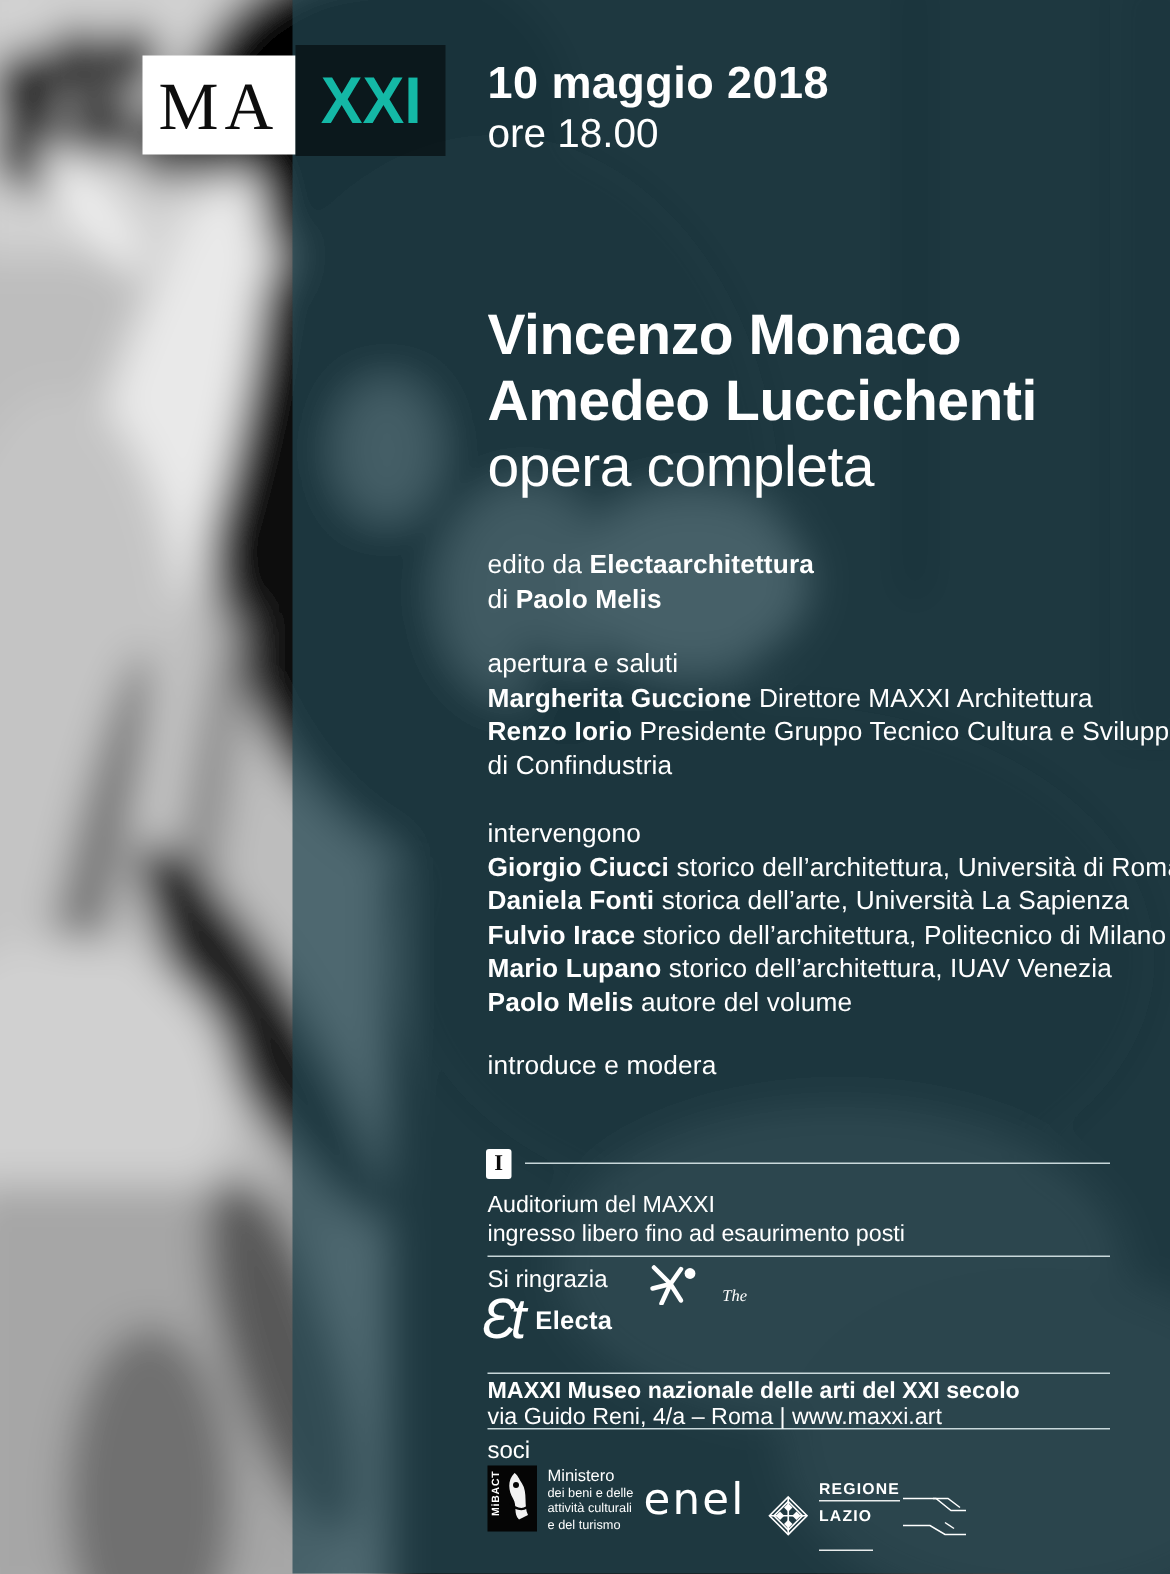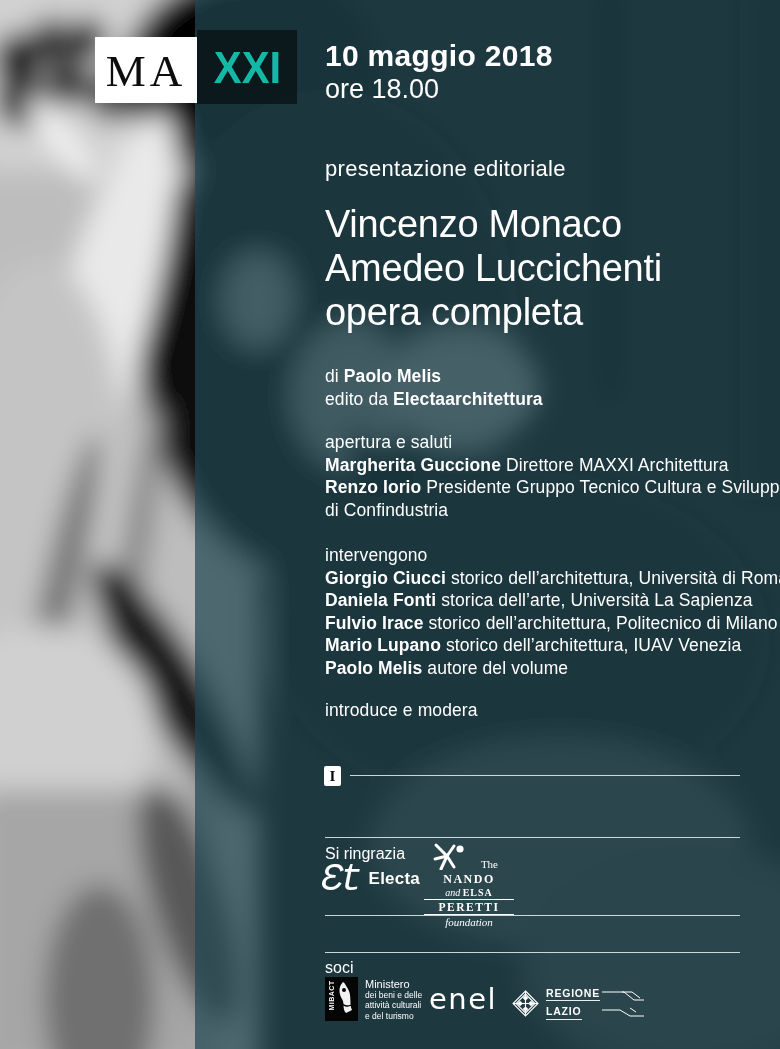--- a/index.html
+++ b/index.html
@@ -31,21 +31,21 @@
   .logo-xxi span{display:inline-block;transform:scaleX(0.95);}
 
   .date-block{position:absolute;left:325px;top:38px;white-space:nowrap;}
   .date-line{font-size:30px;font-weight:bold;line-height:36px;letter-spacing:0.3px;}
   .time-line{font-size:27px;line-height:31px;font-weight:400;}
 
   .kicker{position:absolute;left:325px;top:156px;font-size:22px;letter-spacing:0.3px;}
 
   .title{position:absolute;left:325px;top:202px;white-space:nowrap;}
   .title div{font-size:38px;line-height:44px;letter-spacing:-0.3px;}
-  .title .t-bold{font-weight:normal;}
+  .title .t-bold{font-weight:bold;}
 
   .body-block{position:absolute;left:325px;white-space:nowrap;font-size:17.5px;line-height:22.5px;letter-spacing:0.1px;}
   .b{font-weight:bold;}
   .byline{top:365px;}
   .sec-apertura{top:431px;}
   .sec-intervengono{top:544px;}
   .sec-introduce{top:699px;}
 
   .rule{position:absolute;height:1px;background:rgba(230,243,246,0.85);z-index:2;}
   .rule1{left:350px;top:775px;width:390px;}
@@ -57,29 +57,29 @@
     position:absolute;left:324px;top:766px;width:17px;height:20px;background:#fff;border-radius:2px;
     color:#0a0a0a;font-family:"Liberation Serif","DejaVu Serif",serif;font-weight:bold;
     font-size:15px;text-align:center;line-height:20px;
   }
   .info-text{position:absolute;left:325px;top:794px;font-size:15.5px;line-height:19px;white-space:nowrap;}
 
   .thanks-label{position:absolute;left:325px;top:845px;font-size:16px;}
 
   .electa{position:absolute;left:321px;top:858px;white-space:nowrap;}
   .electa-symbol{
-    font-family:Liberation Mono, monospace;font-style:italic;
+    font-family:Liberation Sans, sans-serif;font-style:italic;
     font-size:38px;line-height:44px;letter-spacing:-4px;
   }
   .electa-name{font-size:17px;font-weight:bold;margin-left:10px;vertical-align:6px;letter-spacing:0.2px;}
 
   .peretti{position:absolute;left:424px;top:841px;width:90px;
     font-family:"Liberation Serif","DejaVu Serif",serif;text-align:center;}
   .p-star{position:absolute;left:8px;top:1px;}
-  .p-the{position:absolute;right:16px;top:17px;font-size:11px;}
+  .p-the{position:absolute;right:16px;top:17px;font-style:italic;font-size:11px;}
   .p-lines{margin-top:31px;}
   .p-nando{font-size:12px;font-weight:bold;letter-spacing:1.5px;}
   .p-elsa{font-size:10px;border-bottom:1px solid #fff;padding-bottom:1px;}
   .p-elsa .it{font-style:italic;}
   .p-elsa .cap{font-weight:bold;letter-spacing:1px;}
   .p-peretti{font-size:11.5px;font-weight:bold;letter-spacing:1.5px;border-bottom:1px solid #fff;padding:1px 0;}
   .p-foundation{font-style:italic;font-size:11px;padding-top:1px;}
 
   .footer-block{position:absolute;left:325px;top:919px;white-space:nowrap;}
   .footer-museum{font-size:15.5px;font-weight:bold;line-height:17px;}
@@ -98,21 +98,21 @@
   .ministero .m1{font-size:11px;}
   .ministero .m2{font-size:8.5px;}
 
   .enel{position:absolute;left:429px;top:982px;font-size:29px;letter-spacing:1.5px;
     font-family:"DejaVu Sans","Liberation Sans",sans-serif;font-weight:400;}
 
   .regione{position:absolute;left:512px;top:987px;display:flex;align-items:center;}
   .regione-orn{margin-right:7px;}
   .regione-text{position:relative;}
   .regione-text .r1{font-size:10.5px;font-weight:bold;letter-spacing:0.8px;border-bottom:1px solid rgba(255,255,255,0.9);padding-bottom:1px;}
-  .regione-text .r2{font-size:10.5px;font-weight:bold;letter-spacing:0.8px;border-bottom:1px solid rgba(255,255,255,0.9);padding-bottom:2px;display:inline-block;}
+  .regione-text .r2{font-size:10.5px;font-weight:bold;letter-spacing:0.8px;border-bottom:1px solid rgba(255,255,255,0.9);padding-bottom:16px;display:inline-block;}
   .regione-lines{margin-left:2px;}
 </style>
 </head>
 <body>
 
 <div class="poster">
 
   <svg class="photo-svg" width="780" height="1049" viewBox="0 0 780 1049" aria-hidden="true">
     <defs>
       <filter id="ph-blur" x="-30%" y="-30%" width="160%" height="160%">
@@ -163,31 +163,30 @@
       <div class="logo-xxi">
         <span>XXI</span>
       </div>
     </div>
 
     <div class="date-block">
       <div class="date-line">10 maggio 2018</div>
       <div class="time-line">ore 18.00</div>
     </div>
 
-    <div class="kicker">presentazione editoriale</div>
 
     <div class="title">
       <div class="t-bold">Vincenzo Monaco</div>
       <div class="t-bold">Amedeo Luccichenti</div>
       <div>opera completa</div>
     </div>
 
     <div class="body-block byline">
+      <div><span>edito da </span><span class="b">Electaarchitettura</span></div>
       <div><span>di </span><span class="b">Paolo Melis</span></div>
-      <div><span>edito da </span><span class="b">Electaarchitettura</span></div>
     </div>
 
     <div class="body-block sec-apertura">
       <div>apertura e saluti</div>
       <div><span class="b">Margherita Guccione</span><span> Direttore MAXXI Architettura</span></div>
       <div><span class="b">Renzo Iorio</span><span> Presidente Gruppo Tecnico Cultura e Sviluppo</span></div>
       <div><span class="b"></span><span>di Confindustria</span></div>
     </div>
 
     <div class="body-block sec-intervengono">
@@ -198,20 +197,24 @@
       <div><span class="b">Mario Lupano</span><span> storico dell’architettura, IUAV Venezia</span></div>
       <div><span class="b">Paolo Melis</span><span> autore del volume</span></div>
     </div>
 
     <div class="body-block sec-introduce">
       <div>introduce e modera</div>
     </div>
 
     <div class="info-icon">I</div>
     <div class="rule rule1"></div>
+    <div class="info-text">
+      <div>Auditorium del MAXXI</div>
+      <div>ingresso libero fino ad esaurimento posti</div>
+    </div>
 
     <div class="rule rule2"></div>
 
     <div class="thanks-label">Si ringrazia</div>
 
     <div class="electa">
       <span class="electa-symbol">Ɛt</span><span class="electa-name">Electa</span>
     </div>
 
     <div class="peretti">
@@ -219,30 +222,28 @@
         <g stroke="#ffffff" stroke-width="3" stroke-linecap="round">
           <line x1="15" y1="14" x2="4" y2="3"></line>
           <line x1="15" y1="14" x2="22" y2="4"></line>
           <line x1="15" y1="14" x2="3" y2="17"></line>
           <line x1="15" y1="14" x2="9" y2="27"></line>
           <line x1="15" y1="14" x2="22" y2="25"></line>
         </g>
         <circle cx="28" cy="7" r="3.6" fill="#ffffff"></circle>
       </svg>
       <div class="p-the">The</div>
-      <div class="p-lines">
-        <div class="p-nando">NANDO</div>
-        <div class="p-elsa"><span class="it">and</span> <span class="cap">ELSA</span></div>
-        <div class="p-peretti">PERETTI</div>
-        <div class="p-foundation">foundation</div>
-      </div>
     </div>
 
     <div class="rule rule3"></div>
 
+    <div class="footer-block">
+      <div class="footer-museum">MAXXI Museo nazionale delle arti del XXI secolo</div>
+      <div class="footer-address">via Guido Reni, 4/a – Roma | www.maxxi.art</div>
+    </div>
 
     <div class="rule rule4"></div>
 
     <div class="soci-label">soci</div>
 
     <div class="mibact">
       <div class="mibact-box">
         <span class="mibact-vert">MiBACT</span>
         <svg class="mibact-face" width="22" height="38" viewBox="0 0 22 38" aria-hidden="true">
           <path d="M8 2 C3 7 4 14 7 19 C10 24 7 29 11 33 L17 30 C14 24 17 15 13 9 C11 6 10 3 8 2 Z" fill="#f2f2f2"></path>

